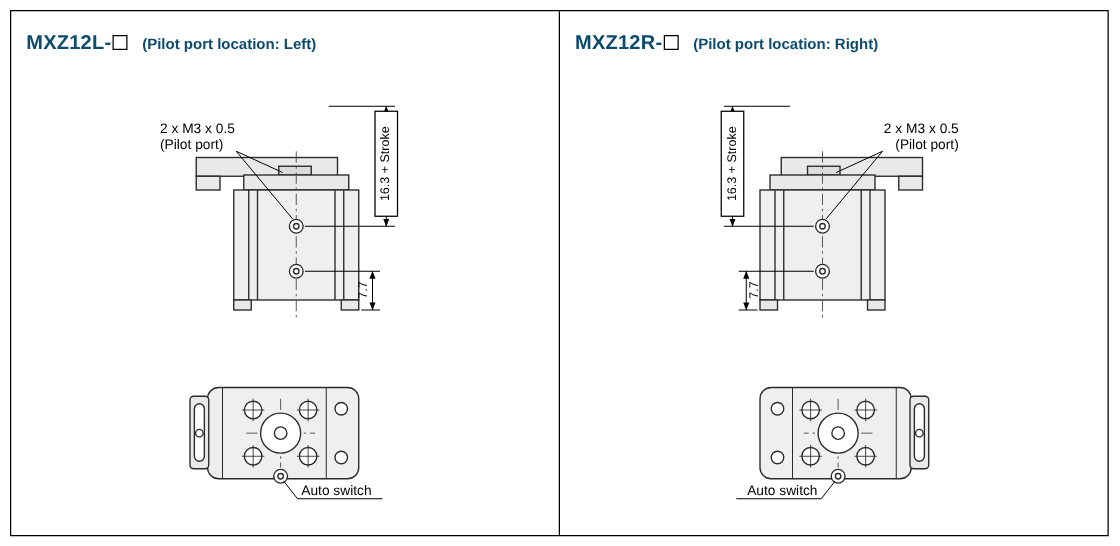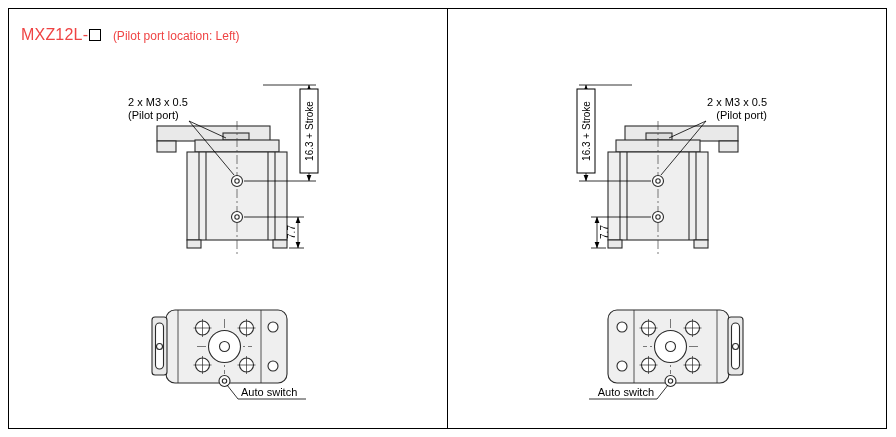--- a/index.html
+++ b/index.html
@@ -6,21 +6,21 @@
   body { width:896px; height:437px; position:relative;
          font-family:"Liberation Sans", sans-serif; }
 
   .figure { position:absolute; left:8px; top:8px; width:877px; height:419px;
             border:1.6px solid #000; display:flex; background:#fff; }
 
   .panel { position:relative; flex:1 1 50%; overflow:hidden; }
   .panel.right { border-left:1.6px solid #000; }
 
   .panel-title { position:absolute; left:12px; top:9px; margin:0; z-index:2;
-                 font-weight:normal; color:#ef4444; white-space:nowrap; }
+                 font-weight:bold; color:#0c4a6e; white-space:nowrap; }
   .panel-title .model { font-size:16px; letter-spacing:0.2px; }
   .box-glyph { display:inline-block; width:10px; height:10px;
                border:1.8px solid #000; margin:0 1px 0 1px; vertical-align:-1px; }
   .panel-title .subtitle { font-size:12px; margin-left:4px; }
 
   svg.drawing { position:absolute; left:0; top:0; }
 
   .lbl { font:11px "Liberation Sans", sans-serif; fill:#000; }
   .dim { font:10px "Liberation Sans", sans-serif; fill:#000; }
 </style>
@@ -125,20 +125,24 @@
 
       <text class="lbl" x="119" y="97">2 x M3 x 0.5</text>
       <text class="lbl" x="119" y="110">(Pilot port)</text>
       <text class="dim" x="300" y="122" transform="rotate(-90 300 122)" text-anchor="middle" dominant-baseline="central">16.3 + Stroke</text>
       <text class="dim" x="282" y="223" transform="rotate(-90 282 223)" text-anchor="middle" dominant-baseline="central">7.7</text>
       <text class="lbl" x="232" y="387">Auto switch</text>
     </svg>
   </section>
 
   <section class="panel right">
+    <h2 class="panel-title">
+      <span class="model">MXZ12R-</span><span class="box-glyph"></span>
+      <span class="subtitle">(Pilot port location: Right)</span>
+    </h2>
 
     <svg class="drawing" width="438" height="417" viewBox="0 0 438 417">
       <use href="#side-view" transform="translate(438,0) scale(-1,1)"></use>
       <use href="#bottom-view" transform="translate(438,0) scale(-1,1)"></use>
 
       <text class="lbl" x="319" y="97" text-anchor="end">2 x M3 x 0.5</text>
       <text class="lbl" x="319" y="110" text-anchor="end">(Pilot port)</text>
       <text class="dim" x="138" y="122" transform="rotate(-90 138 122)" text-anchor="middle" dominant-baseline="central">16.3 + Stroke</text>
       <text class="dim" x="156" y="223" transform="rotate(-90 156 223)" text-anchor="middle" dominant-baseline="central">7.7</text>
       <text class="lbl" x="206" y="387" text-anchor="end">Auto switch</text>

